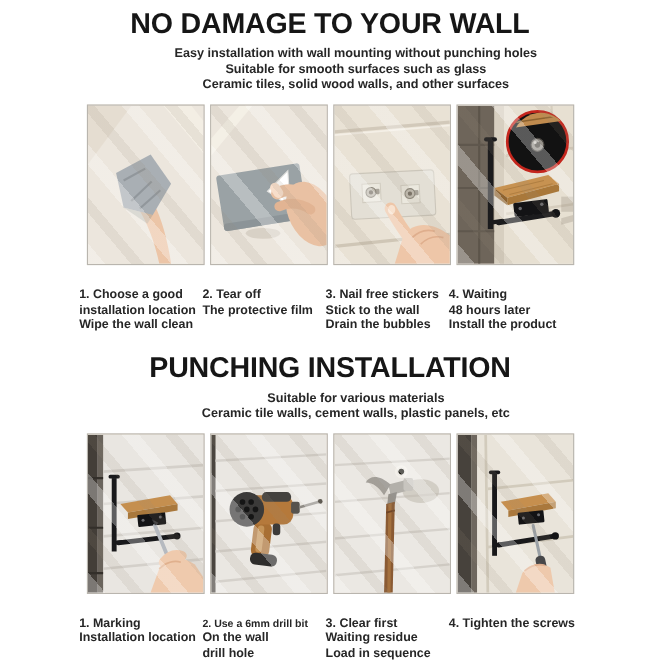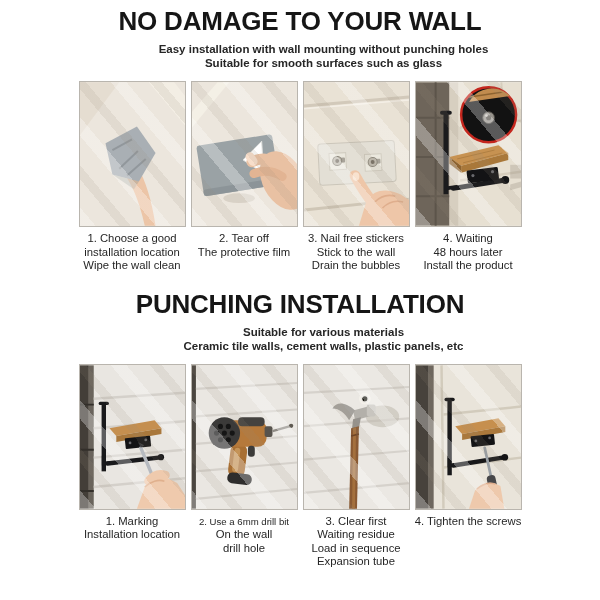--- a/index.html
+++ b/index.html
@@ -27,37 +27,38 @@
   
   .photo::after{
     content:"";position:absolute;inset:0;pointer-events:none;
     background:repeating-linear-gradient(50deg,
       rgba(255,255,255,0.30) 0 12px,
       rgba(255,255,255,0)   12px 30px,
       rgba(150,138,120,0.13) 30px 39px,
       rgba(255,255,255,0)   39px 58px);
   }
   .caption{
-    margin-top:5px;width:120px;text-align:center;
-    font-size:11.3px;font-weight:400;line-height:13.5px;color:#262626;
+    margin-top:21px;width:120px;
+    font-size:11.3px;font-weight:700;line-height:13.5px;color:#262626;
   }
   .caption span{display:block;}
   .caption .s{font-size:9.6px;}
   .sec2 .title{margin-top:16px;}
 </style>
 </head>
 <body>
 
 <div>
 
   <section class="sec1">
     <h1 class="title">NO DAMAGE TO YOUR WALL</h1>
     <div class="subtitle">
       <span style="display:block">Easy installation with wall mounting without punching holes</span>
       <span style="display:block">Suitable for smooth surfaces such as glass</span>
+      <span style="display:block">Ceramic tiles, solid wood walls, and other surfaces</span>
     </div>
 
     <div class="row">
 
       <div class="step">
         <div class="photo">
           <svg width="105" height="144" viewBox="0 0 107 146">
             <rect width="107" height="146" fill="#ece6dd"></rect>
             <path d="M0 0 L40 0 L0 54 Z" fill="#ddd3c4" opacity="0.45"></path>
             <path d="M70 0 L96 0 L107 14 L107 44 Z" fill="#f8f3ea" opacity="0.6"></path>

